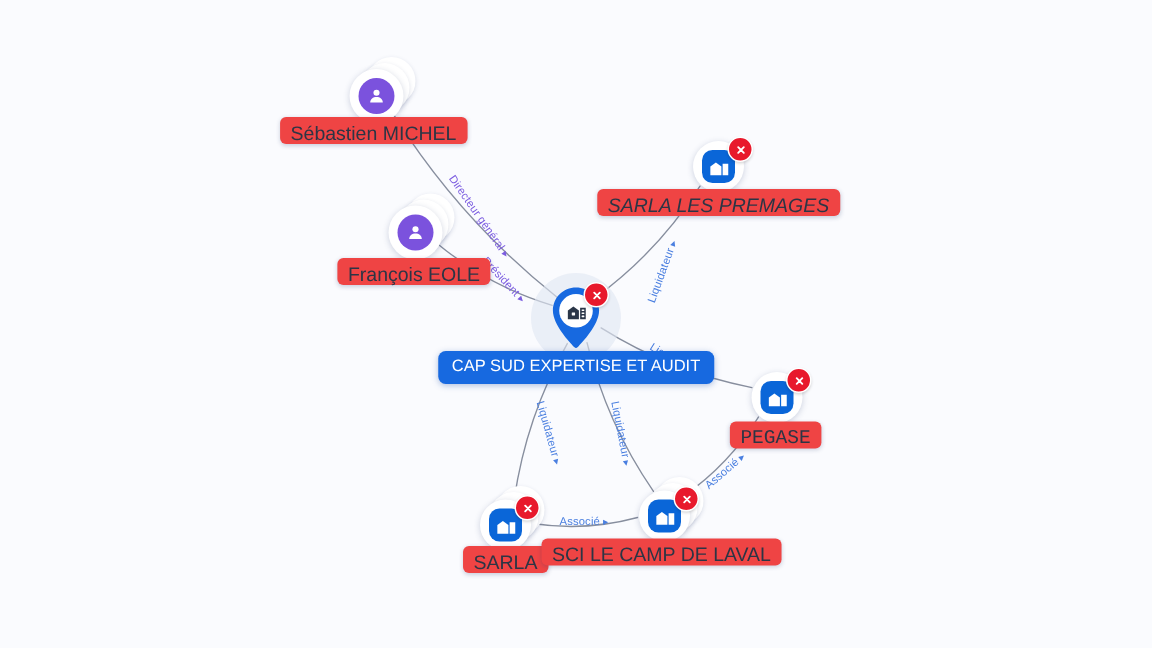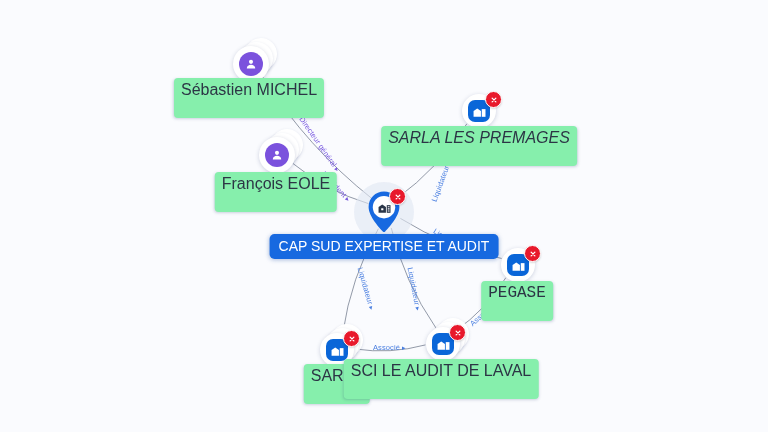--- a/index.html
+++ b/index.html
@@ -123,35 +123,35 @@
     align-items: center;
     justify-content: center;
     z-index: 7;
     box-shadow: 0 1px 2px rgba(0,0,0,.16);
   }
 
   
   .node-label {
     position: absolute;
     transform: translateX(-50%);
-    background: #86efac;
+    background: #ef4444;
     color: #2c3545;
-    font-size: 16px;
+    font-size: 13px;
     line-height: 1;
-    padding: 4px 7px 20px 7px;
+    padding: 4px 7px 1px 7px;
     border-radius: 4px;
     white-space: nowrap;
     box-shadow: 0 1px 3px rgba(40,60,110,.22);
     z-index: 8;
     font-family: "Liberation Sans", sans-serif;
   }
   .node-label.selected {
     background: #1769e0;
     color: #ffffff;
-    font-size: 14px;
+    font-size: 11px;
     padding: 5px 9px 6px 9px;
     border-radius: 5px;
     box-shadow: 0 1px 4px rgba(20,70,160,.34);
     z-index: 9;
   }
 </style>
 </head>
 <body>
 
 <div id="canvas" style="background: rgb(250, 251, 254);">
@@ -302,16 +302,16 @@
               <rect x="17.2" y="16.6" width="2.9" height="1.7" rx=".4" fill="#ffffff"></rect>
             </svg>
           </div>
         </div>
         <div class="badge-x" style="background: rgb(232, 25, 44); left: 6px; top: -20px;">
           <svg viewBox="0 0 12 12" width="8" height="8">
             <path d="M3.2 3.2 L8.8 8.8 M8.8 3.2 L3.2 8.8" stroke="#ffffff" stroke-width="1.9" stroke-linecap="round" fill="none"></path>
           </svg>
         </div>
       </div>
-      <div class="node-label" style="left: 441px; top: 359px;">SCI LE AUDIT DE LAVAL</div>
+      <div class="node-label" style="left: 441px; top: 359px;">SCI LE CAMP DE LAVAL</div>
     </div>
 
 </div>
 
 </body></html>

